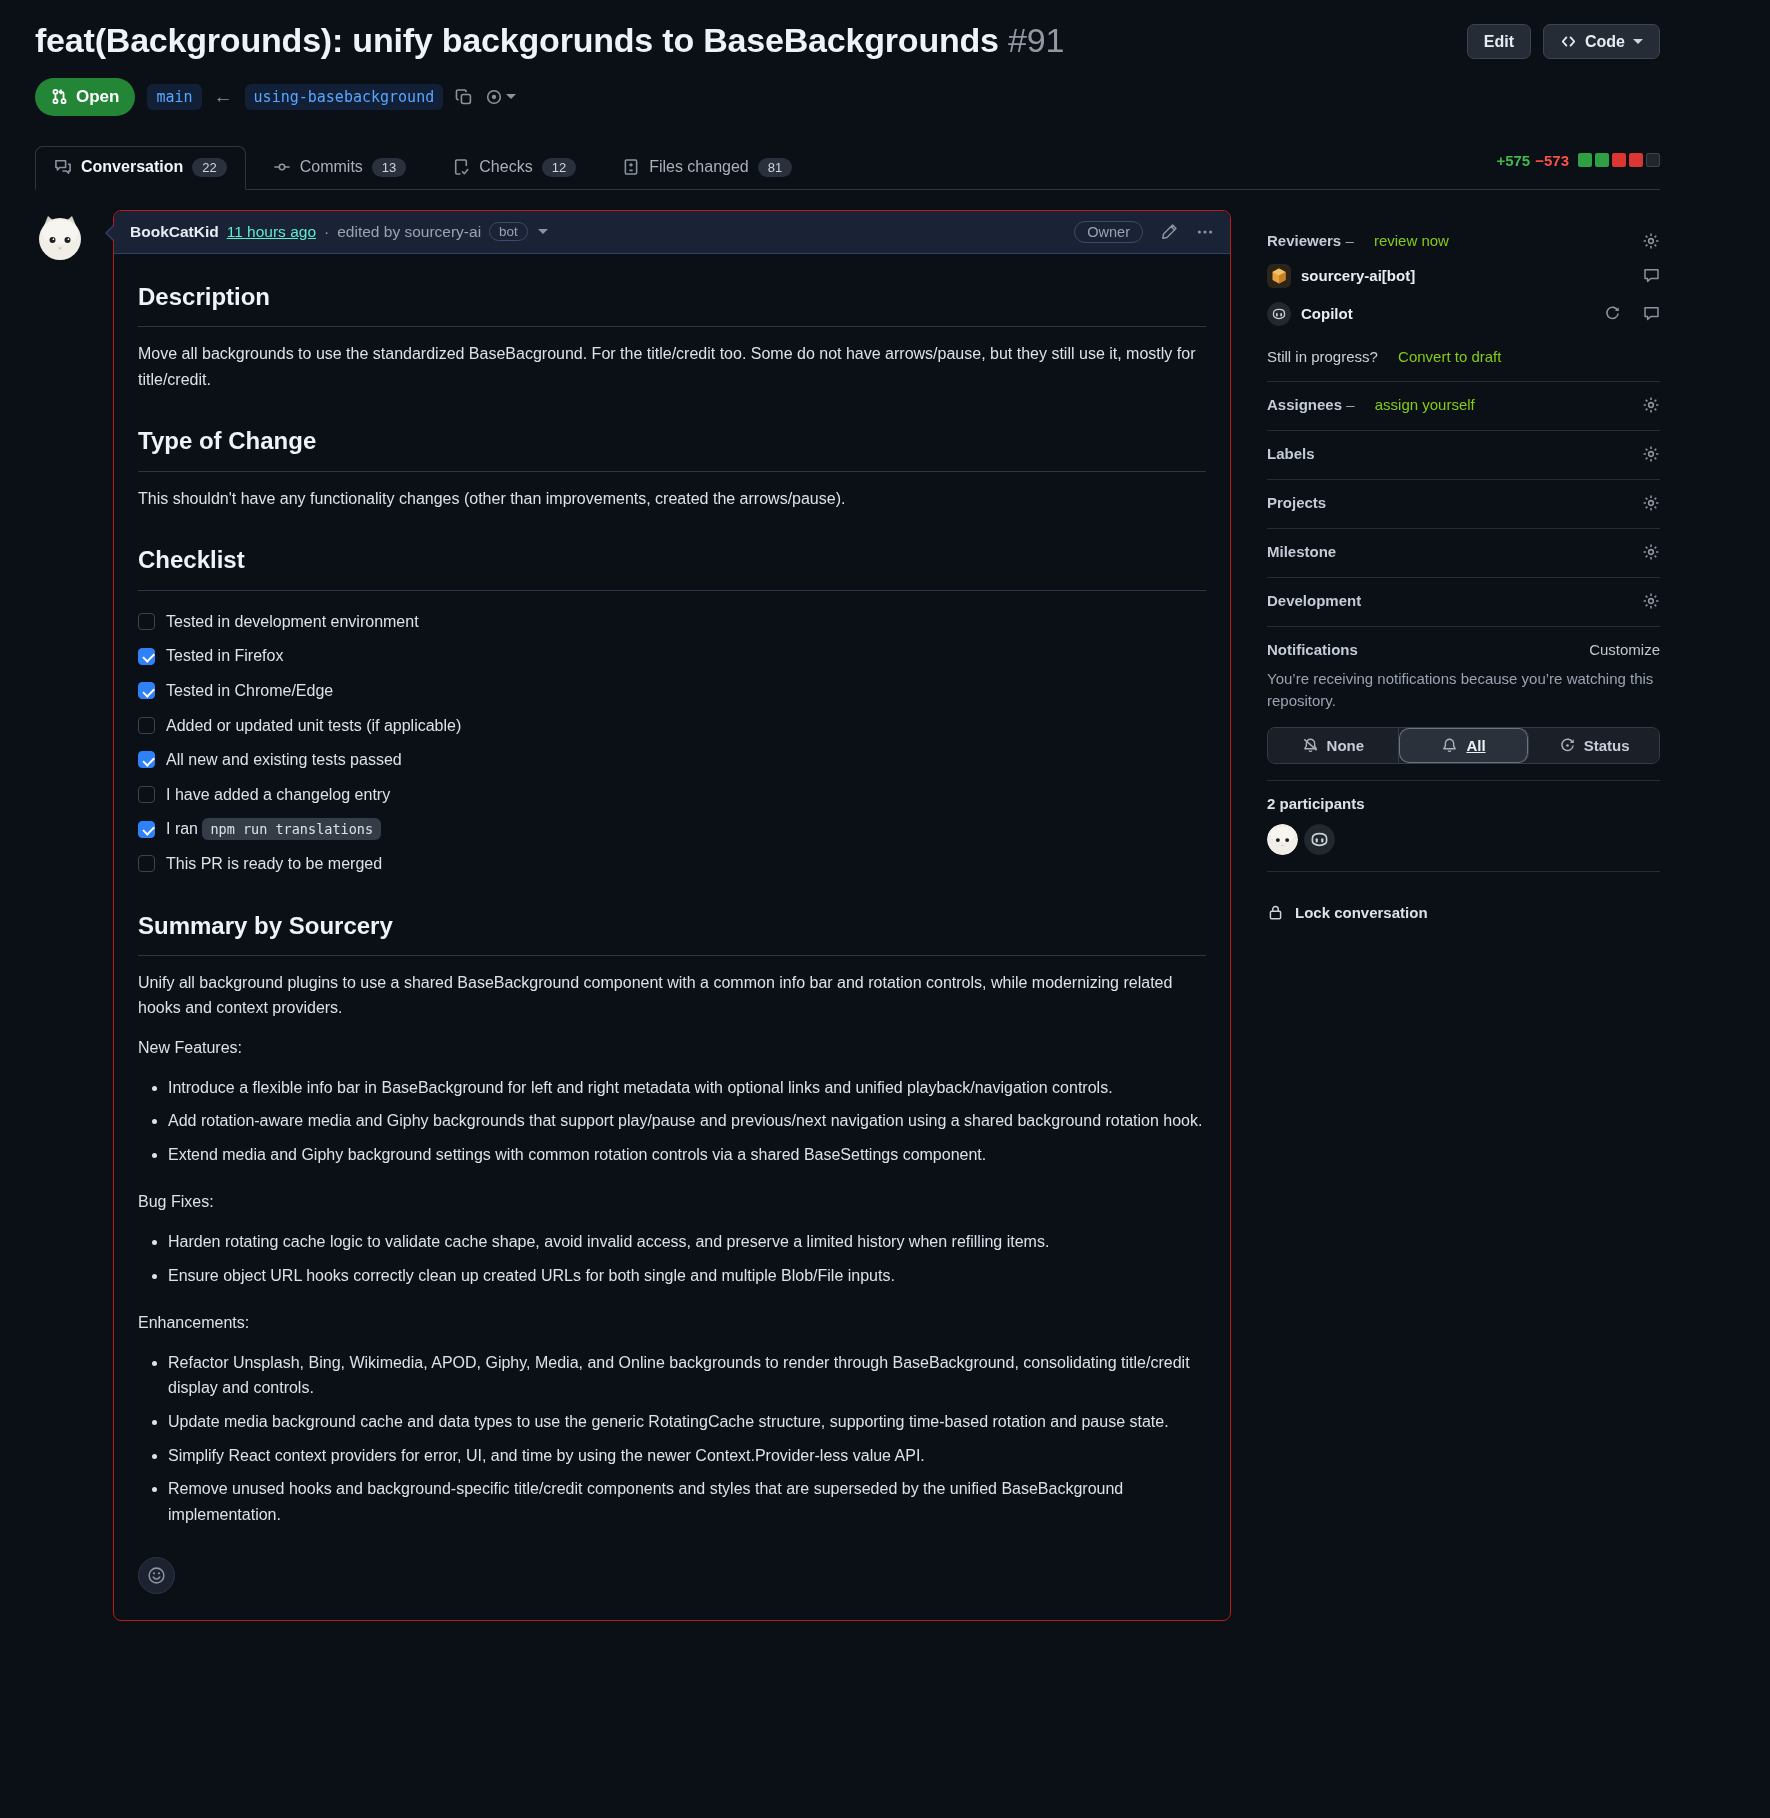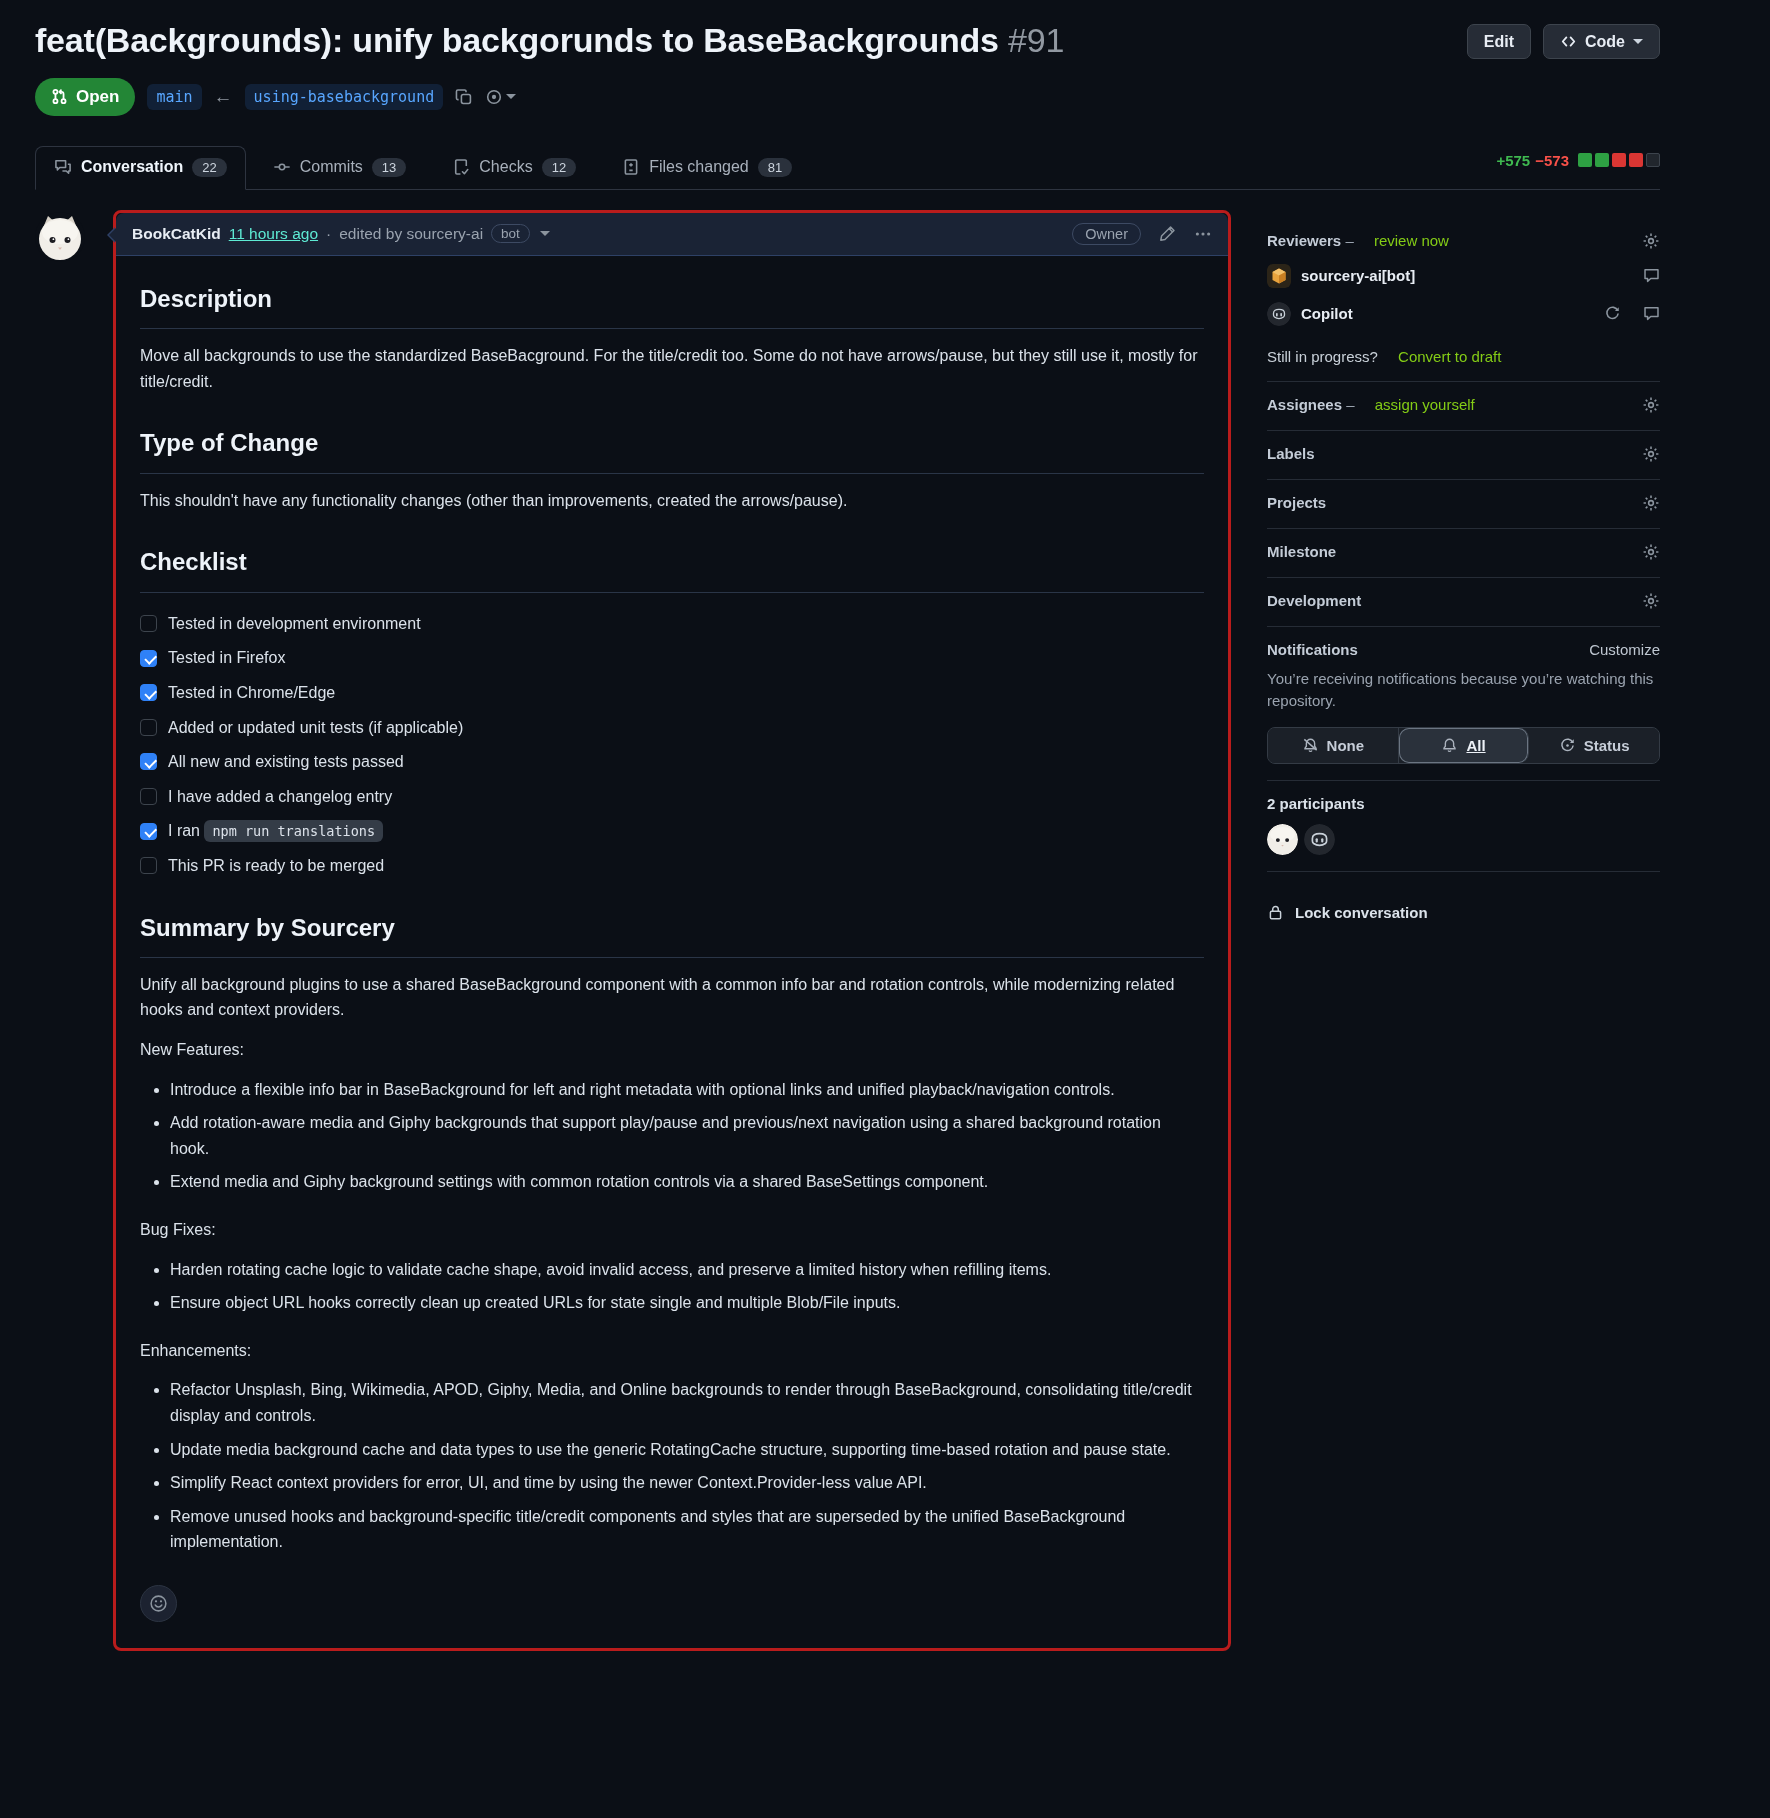--- a/index.html
+++ b/index.html
@@ -39,21 +39,21 @@
   .blk.g { background:#2ea043; } .blk.r { background:#da3633; } .blk.n { background:#21262d; border:1px solid #3d444d; }
 
   
   .columns { display:flex; gap:36px; margin-top:20px; align-items:flex-start; }
   .main-col { width:1196px; position:relative; }
   .sidebar { width:393px; padding-top:8px; }
 
   
   .avatar { width:50px; height:50px; border-radius:50%; overflow:hidden; flex:none; cursor:pointer; }
   .timeline-avatar { position:absolute; left:0; top:2px; }
-  .comment { margin-left:78px; border:3px solid #b91c1c; border-radius:8px; background:#0b0f16; }
+  .comment { margin-left:78px; border:1px solid #b91c1c; border-radius:8px; background:#0b0f16; }
   .c-header { position:relative; display:flex; align-items:center; gap:8px; background:#1a2335;
     border-bottom:1px solid #2e4166; border-radius:8px 8px 0 0; padding:10px 16px; font-size:15.5px; color:#9aa3af; }
   .c-header::before, .c-header::after { content:""; position:absolute; left:-17px; top:14px;
     border:8.5px solid transparent; border-right-color:#2e4166; }
   .c-header::after { left:-15px; border-right-color:#1a2335; }
   .c-author { font-weight:700; color:#e8edf4; }
   .c-time { text-decoration:underline; color:#5eead4; cursor:pointer; }
   .bot-badge { border:1px solid #3d4a63; border-radius:2em; padding:1px 9px; font-size:13.5px; color:#9aa3af; }
   .c-spacer { flex:1; }
   .owner-badge { border:1px solid #3d4a63; border-radius:2em; padding:2px 12px; font-size:14.5px; color:#9aa3af; cursor:pointer; }
@@ -319,21 +319,21 @@
           <p class="p-label">New Features:</p>
           <ul class="bullets">
             <li>Introduce a flexible info bar in BaseBackground for left and right metadata with optional links and unified playback/navigation controls.</li>
             <li>Add rotation-aware media and Giphy backgrounds that support play/pause and previous/next navigation using a shared background rotation hook.</li>
             <li>Extend media and Giphy background settings with common rotation controls via a shared BaseSettings component.</li>
           </ul>
 
           <p class="p-label">Bug Fixes:</p>
           <ul class="bullets">
             <li>Harden rotating cache logic to validate cache shape, avoid invalid access, and preserve a limited history when refilling items.</li>
-            <li>Ensure object URL hooks correctly clean up created URLs for state single and multiple Blob/File inputs.</li>
+            <li>Ensure object URL hooks correctly clean up created URLs for both single and multiple Blob/File inputs.</li>
           </ul>
 
           <p class="p-label">Enhancements:</p>
           <ul class="bullets">
             <li>Refactor Unsplash, Bing, Wikimedia, APOD, Giphy, Media, and Online backgrounds to render through BaseBackground, consolidating title/credit display and controls.</li>
             <li>Update media background cache and data types to use the generic RotatingCache structure, supporting time-based rotation and pause state.</li>
             <li>Simplify React context providers for error, UI, and time by using the newer Context.Provider-less value API.</li>
             <li>Remove unused hooks and background-specific title/credit components and styles that are superseded by the unified BaseBackground implementation.</li>
           </ul>
 

